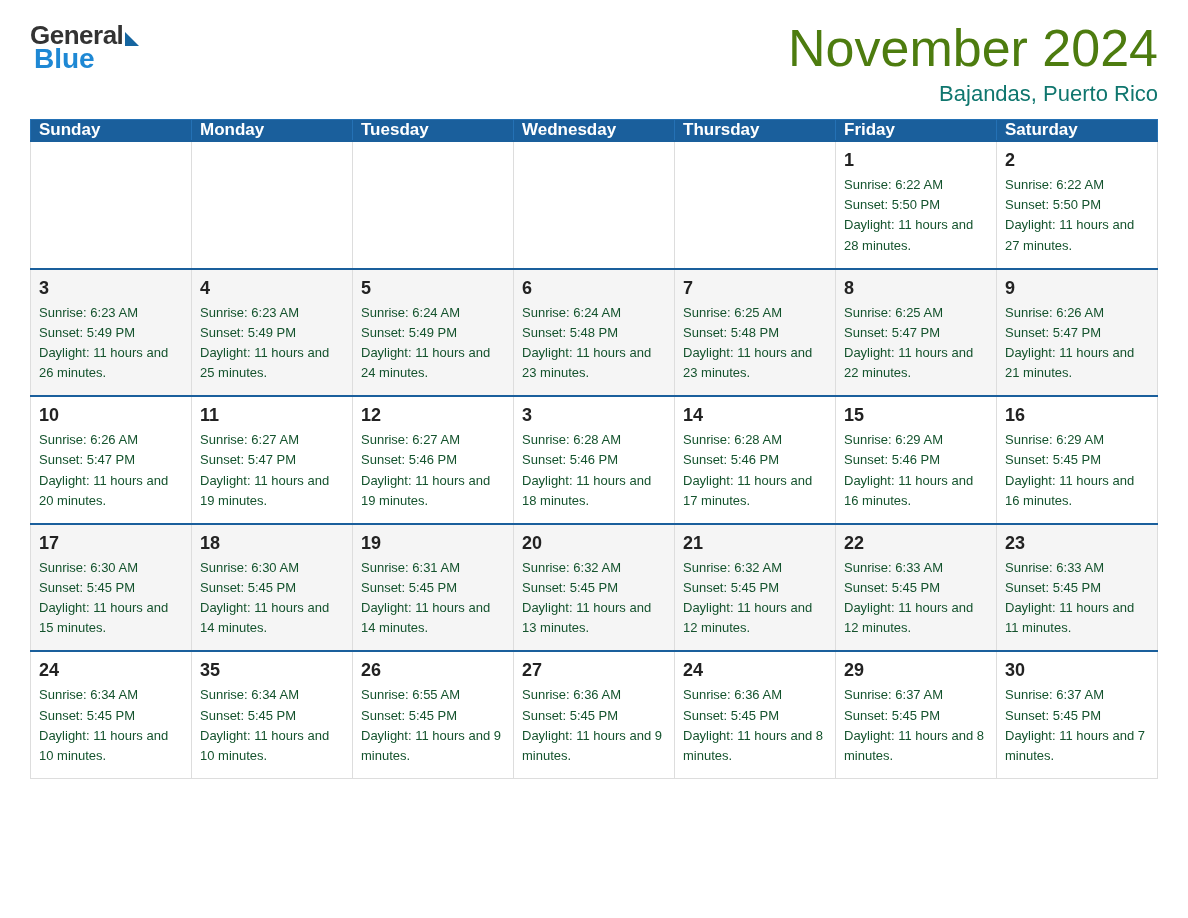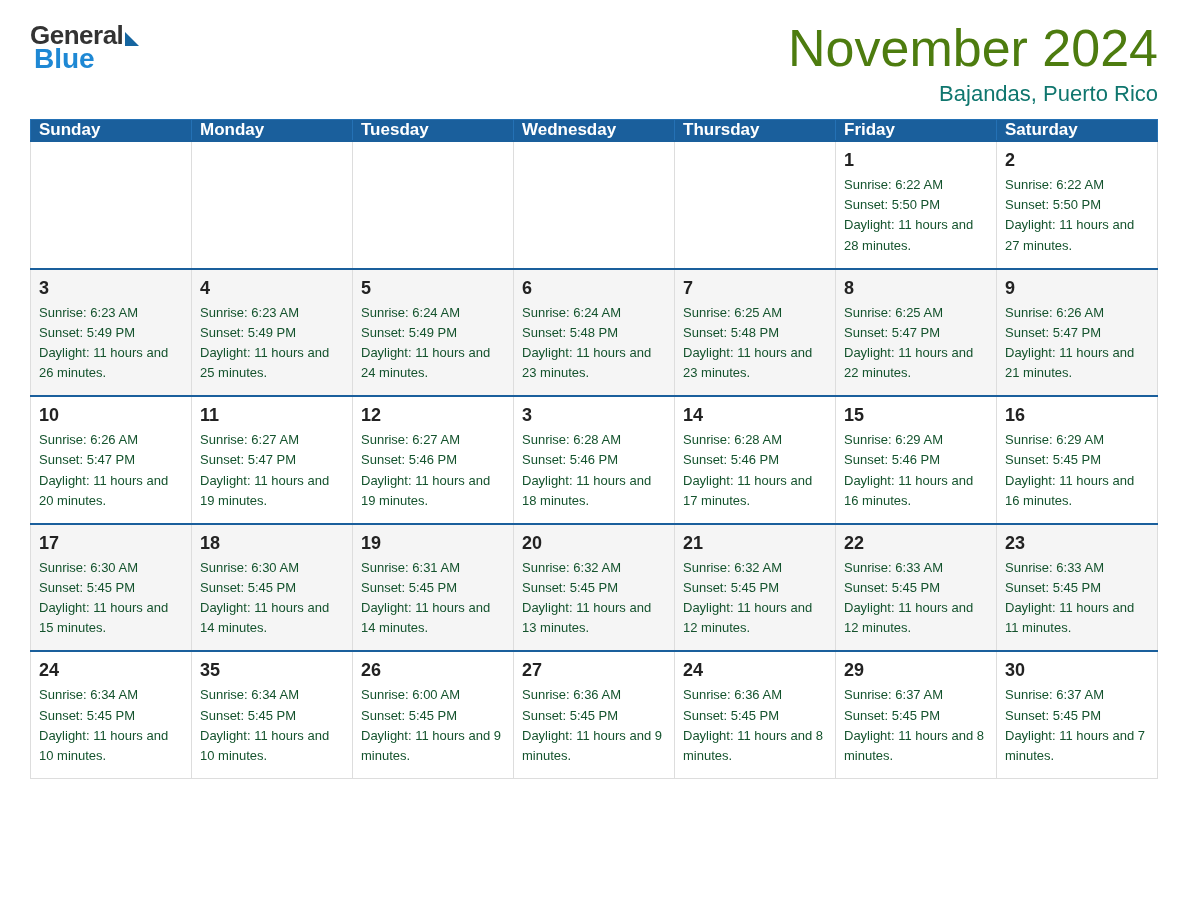--- a/index.html
+++ b/index.html
@@ -295,21 +295,21 @@
 Daylight: 11 hours and 10 minutes.</div>
         </td>
         <td>
           <div class="day-number">35</div>
           <div class="day-info">Sunrise: 6:34 AM
 Sunset: 5:45 PM
 Daylight: 11 hours and 10 minutes.</div>
         </td>
         <td>
           <div class="day-number">26</div>
-          <div class="day-info">Sunrise: 6:00 AM
+          <div class="day-info">Sunrise: 6:55 AM
 Sunset: 5:45 PM
 Daylight: 11 hours and 9 minutes.</div>
         </td>
         <td>
           <div class="day-number">27</div>
           <div class="day-info">Sunrise: 6:36 AM
 Sunset: 5:45 PM
 Daylight: 11 hours and 9 minutes.</div>
         </td>
         <td>

